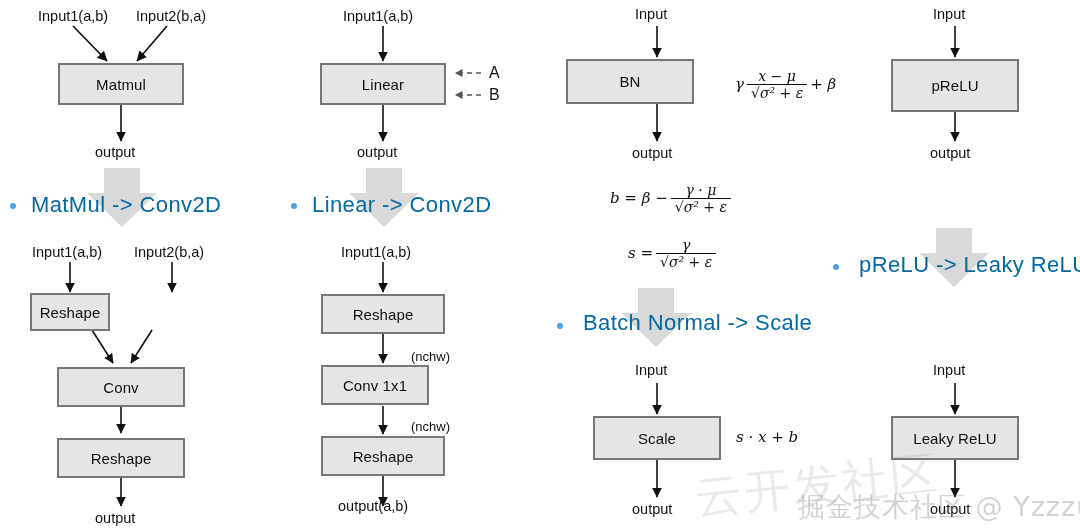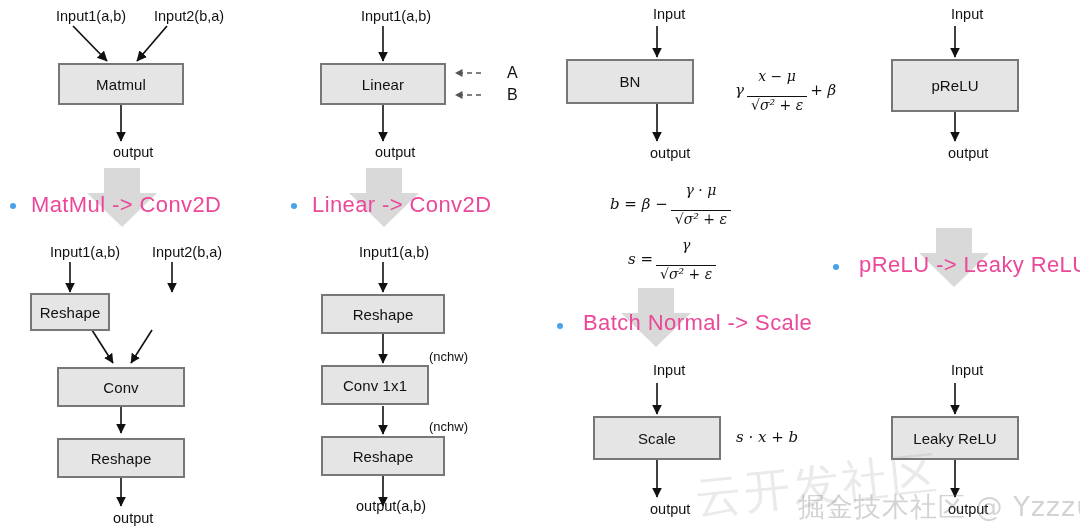--- a/index.html
+++ b/index.html
@@ -25,28 +25,27 @@
     letter-spacing:.1px;
   }
 
   
   .lbl{
     position:absolute;
     color:#111111;
     font-size:14.5px;
     white-space:nowrap;
     line-height:1;
-    margin-left:18px;
   }
   .lbl.small{font-size:13px;}
 
   
   .heading{
     position:absolute;
-    color:#ec4899;
+    color:#0369a1;
     font-size:22px;
     white-space:nowrap;
     font-weight:400;
     letter-spacing:.4px;
     line-height:1;
   }
   .bullet{
     position:absolute;
     width:6px;height:6px;border-radius:50%;
     background:#4aa3e8;
@@ -63,21 +62,20 @@
     line-height:1;
     display:flex;align-items:center;
   }
   .frac{
     display:inline-flex;
     flex-direction:column;
     align-items:center;
     justify-content:center;
     vertical-align:middle;
     margin:0 3px;
-    gap:12px;
   }
   .frac .num{padding:0 4px 1px 4px;font-size:14px;}
   .frac .den{padding:1px 4px 0 4px;font-size:14px;border-top:1.4px solid #111;}
 
   
   .watermark{
     position:absolute;
     color:rgba(110,110,110,.30);
     font-size:27px;
     white-space:nowrap;

